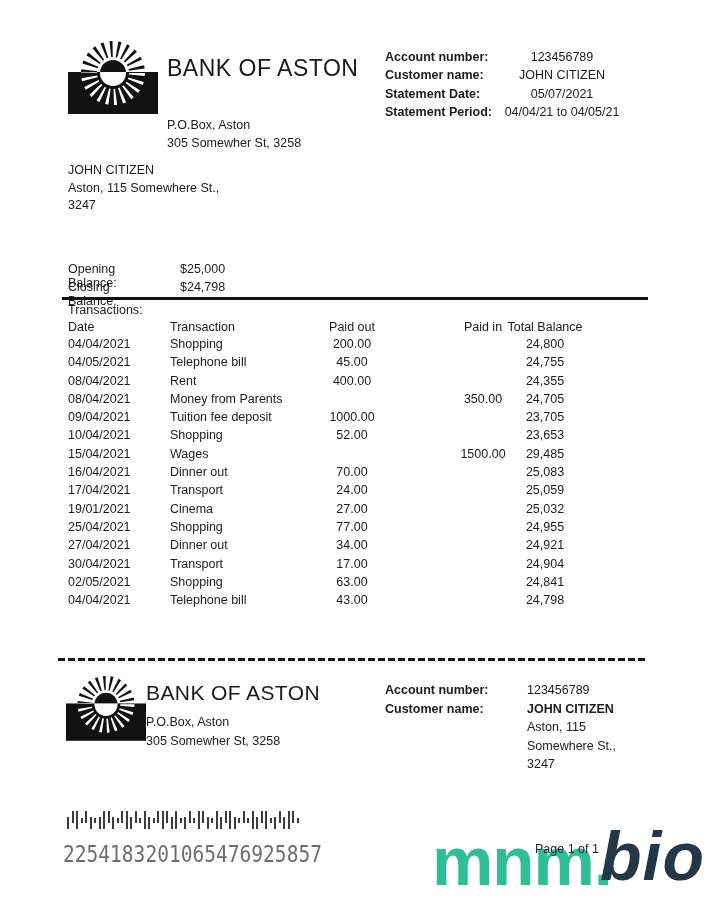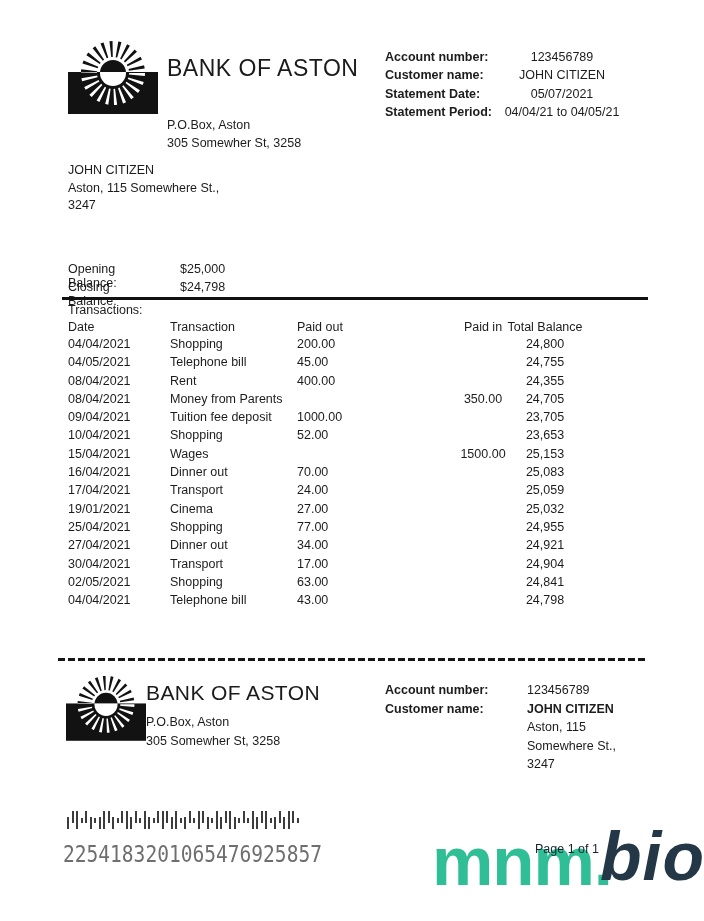--- a/index.html
+++ b/index.html
@@ -29,21 +29,21 @@
   .rule{position:absolute;left:62px;top:297px;width:586px;height:2.5px;background:#111;}
   .tx-label{position:absolute;left:68px;top:303px;font-size:12.5px;}
 
   
   .tx-header{position:absolute;left:68px;top:320px;width:560px;height:18px;font-size:12.5px;}
   .tx-rows{position:absolute;left:68px;top:337px;width:560px;font-size:12.5px;}
   .tx-row{position:relative;height:18.3px;}
   .c-date,.c-tx,.c-out,.c-in,.c-bal{position:absolute;top:0;white-space:nowrap;}
   .c-date{left:0;}
   .c-tx{left:102px;}
-  .c-out{left:229px;width:110px;text-align:left;}
+  .c-out{left:229px;width:110px;text-align:center;}
   .c-in{left:360px;width:110px;text-align:center;}
   .c-bal{left:422px;width:110px;text-align:center;}
 
   
   .tear{position:absolute;left:58px;top:658px;width:590px;height:3px;
         background:repeating-linear-gradient(90deg,#161616 0 7px,transparent 7px 10px);}
 
   
   .logo-bottom{position:absolute;left:66px;top:672px;}
   .bank-name-bottom{position:absolute;left:146px;top:681px;font-size:21px;letter-spacing:.4px;color:#1a1a1a;}
@@ -192,21 +192,21 @@
       <span class="c-tx">Shopping</span>
       <span class="c-out">52.00</span>
       <span class="c-in"></span>
       <span class="c-bal">23,653</span>
     </div>
       <div class="tx-row">
       <span class="c-date">15/04/2021</span>
       <span class="c-tx">Wages</span>
       <span class="c-out"></span>
       <span class="c-in">1500.00</span>
-      <span class="c-bal">25,153</span>
+      <span class="c-bal">29,485</span>
     </div>
       <div class="tx-row">
       <span class="c-date">16/04/2021</span>
       <span class="c-tx">Dinner out</span>
       <span class="c-out">70.00</span>
       <span class="c-in"></span>
       <span class="c-bal">25,083</span>
     </div>
       <div class="tx-row">
       <span class="c-date">17/04/2021</span>

